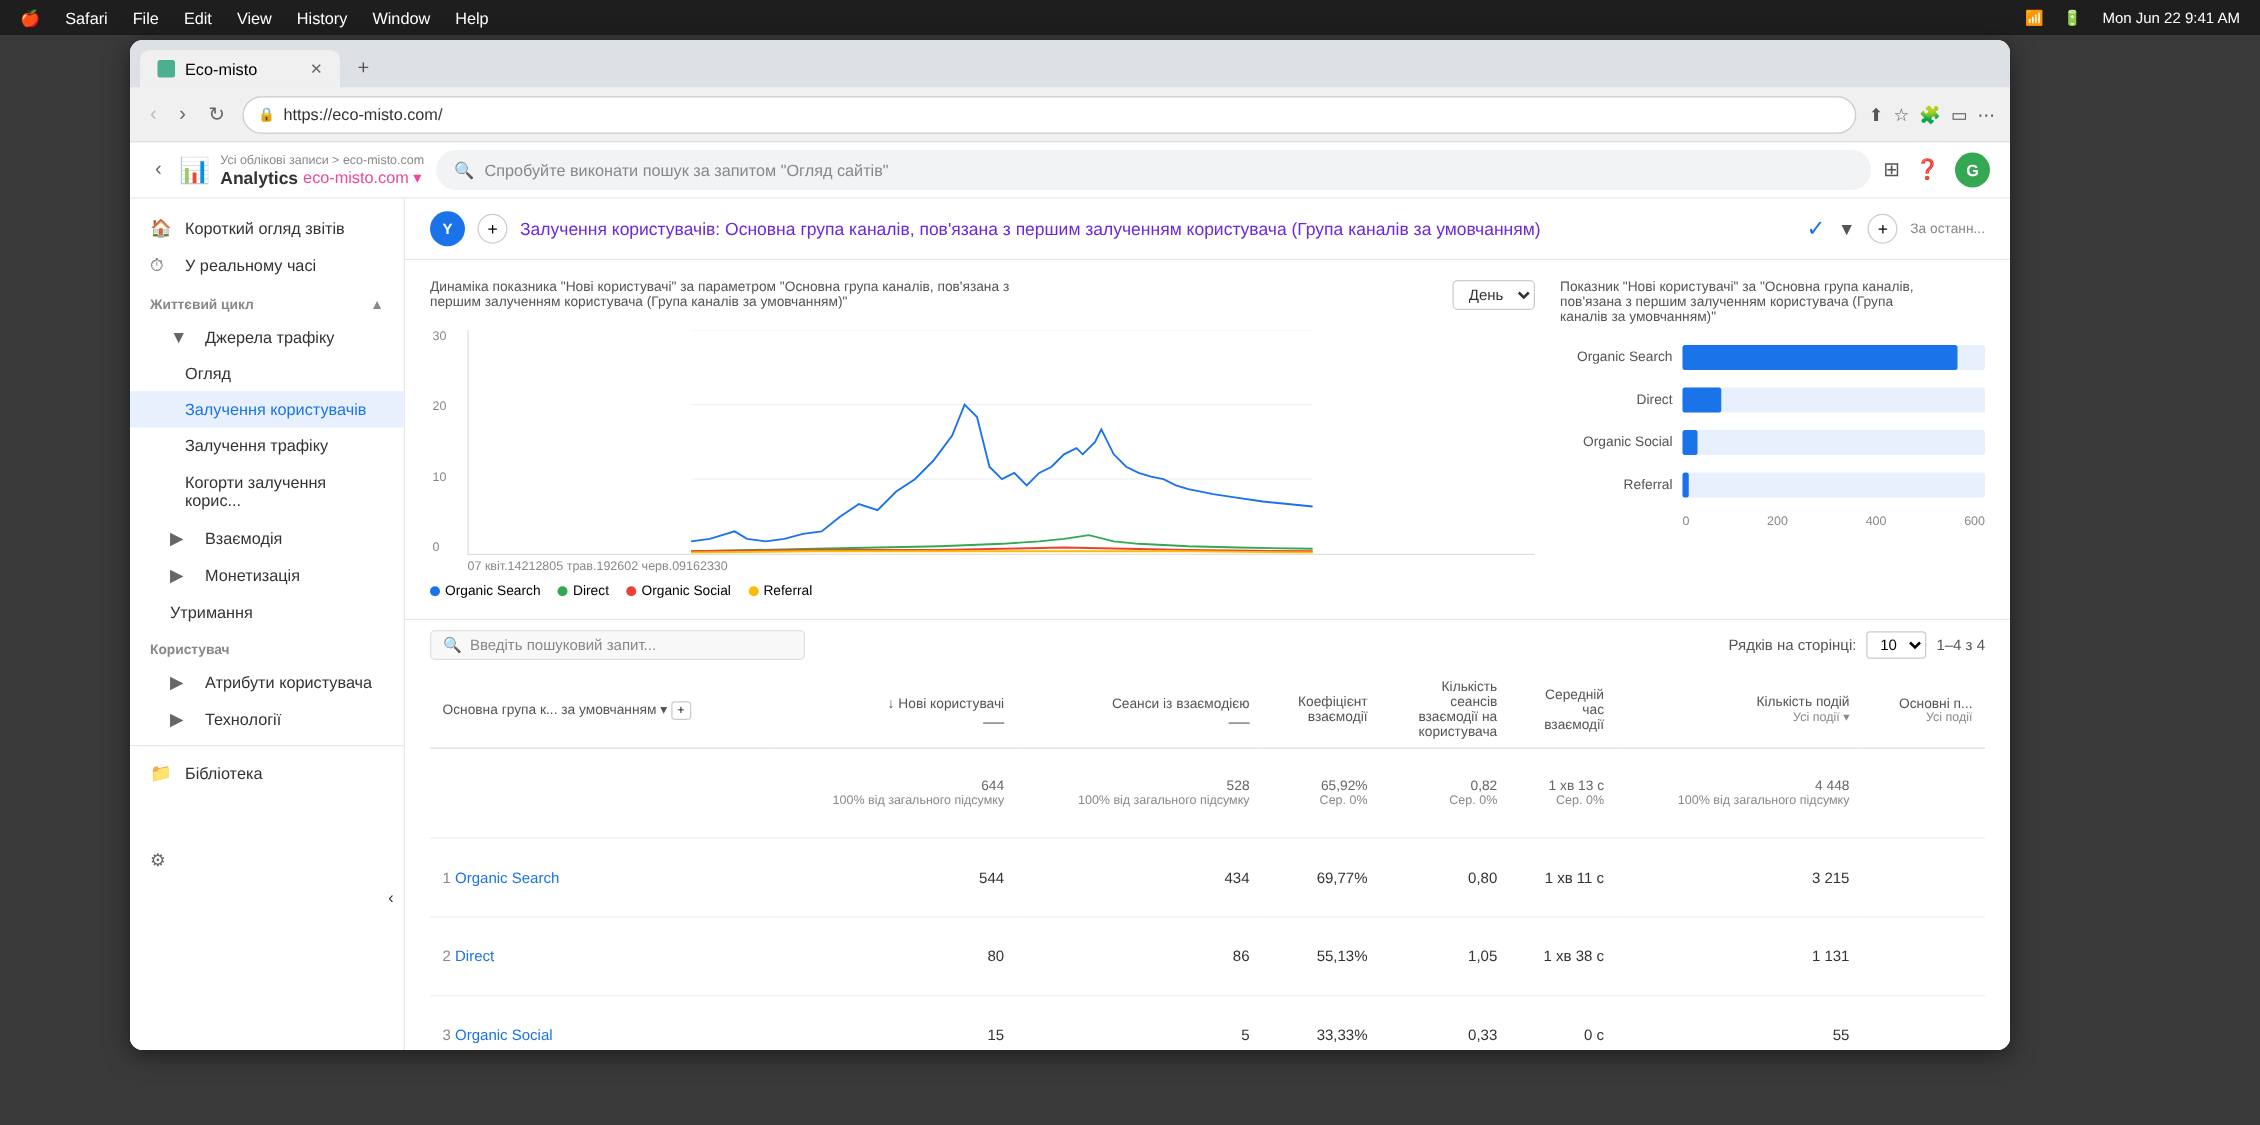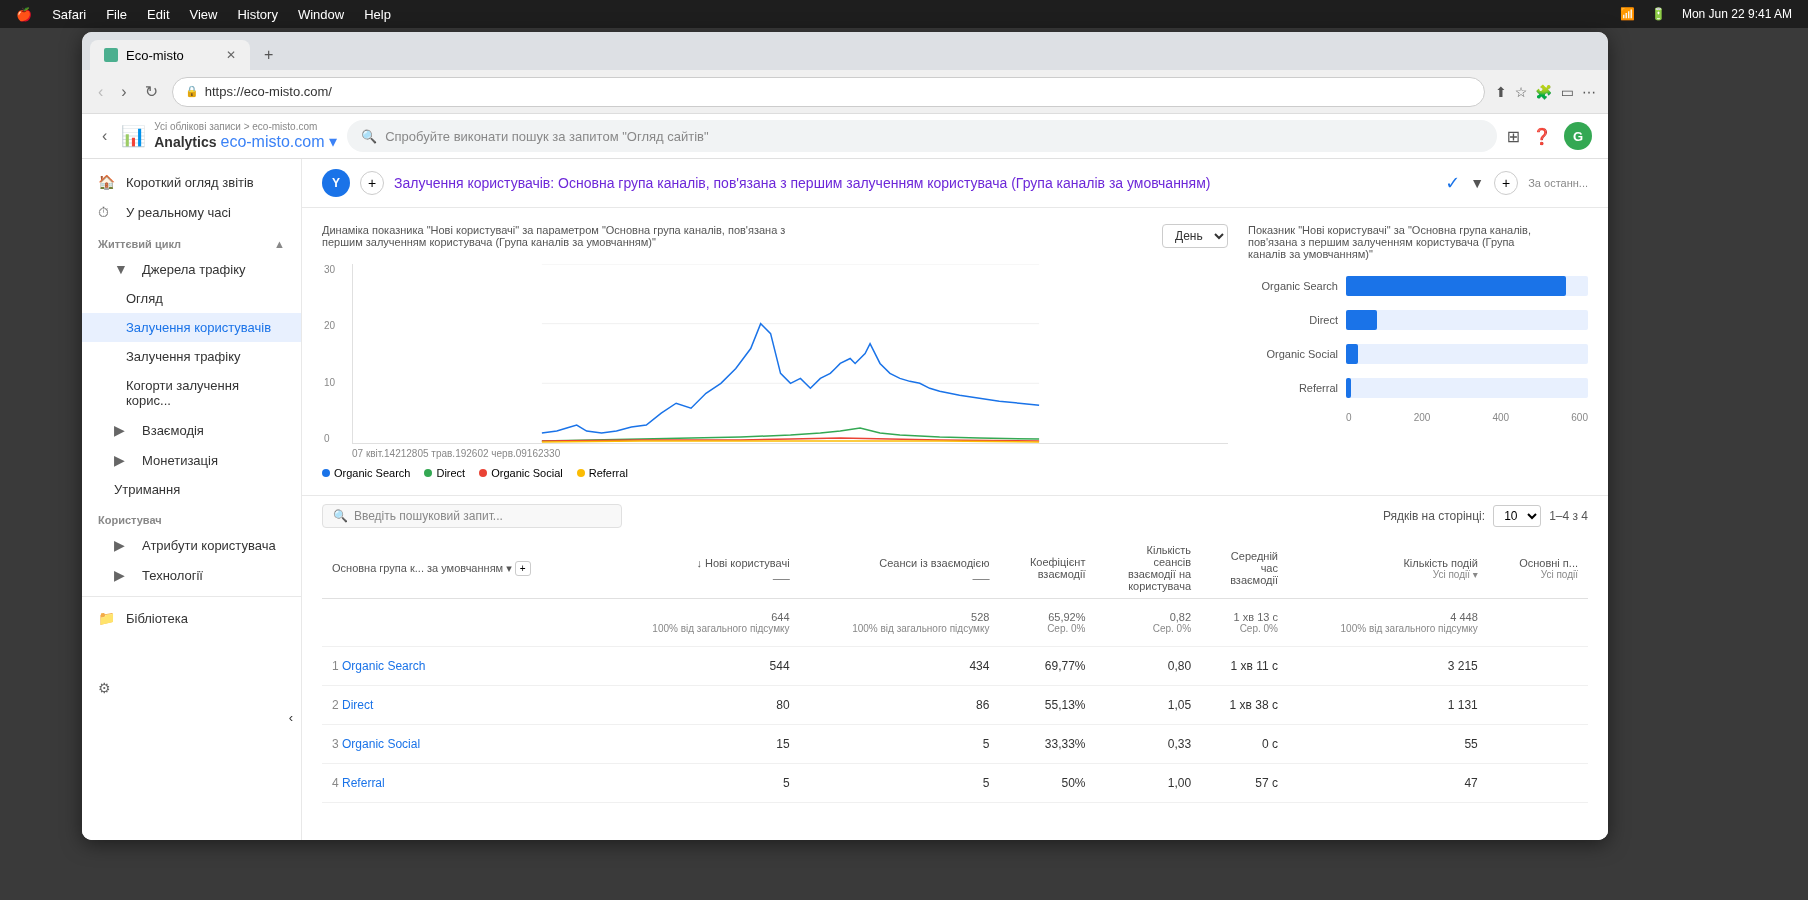--- a/index.html
+++ b/index.html
@@ -20,21 +20,21 @@
       padding: 0 16px;
       color: #fff;
       font-size: 13px;
       justify-content: space-between;
     }
     .mac-bar-left { display: flex; gap: 20px; align-items: center; }
     .mac-bar-right { display: flex; gap: 16px; align-items: center; font-size: 12px; }
 
     
     .browser {
-      margin: 4px 200px 4px 82px;
+      margin: 4px 200px 4px 104px;
       background: #f0f0f0;
       border-radius: 10px;
       overflow: hidden;
       height: 808px;
       box-shadow: 0 4px 20px rgba(0,0,0,0.5);
     }
 
     
     .tab-bar {
       background: #dde0e4;
@@ -326,21 +326,21 @@
       padding: 6px 10px;
       border-bottom: 1px solid #e0e0e0;
       color: #555;
       font-weight: 500;
       font-size: 11px;
       cursor: pointer;
     }
     .data-table th.left { text-align: left; }
     .data-table td {
       text-align: right;
-      padding: 12px 10px;
+      padding: 24px 10px;
       border-bottom: 1px solid #f0f0f0;
       color: #333;
     }
     .data-table td.left { text-align: left; }
     .data-table tr.summary td {
       font-size: 11px;
       color: #666;
     }
     .rank-col { color: #888; width: 30px; }
     .link-cell { color: #1a73e8; cursor: pointer; }
@@ -414,21 +414,21 @@
 
     <div class="ga-top-wrapper">
       <div class="ga-top-row1">
         <button class="nav-btn">‹</button>
         <div class="ga-logo">
           <span style="color:#e8710a; font-size:20px;">📊</span>
           <div>
             <div style="font-size:10px;color:#888;">Усі облікові записи &gt; eco-misto.com</div>
             <div style="display:flex;align-items:center;gap:4px;">
               <span style="font-size:14px;font-weight:700;color:#333;">Analytics</span>
-              <span style="font-size:16px;color:#3b82f6;">eco-misto.com ▾</span>
+              <span style="font-size:13px;color:#ec4899;">eco-misto.com ▾</span>
             </div>
           </div>
         </div>
         <div class="ga-search">
           <span>🔍</span>
           <span>Спробуйте виконати пошук за запитом "Огляд сайтів"</span>
         </div>
         <div class="ga-top-right">
           <span>⊞</span>
           <span>❓</span>

